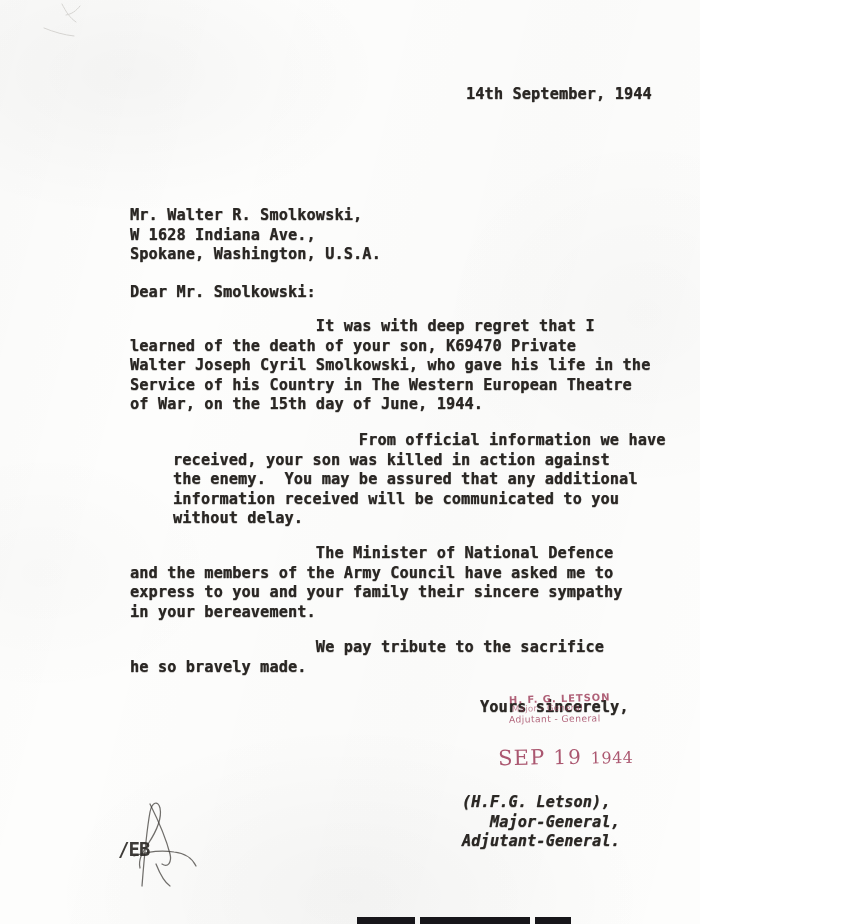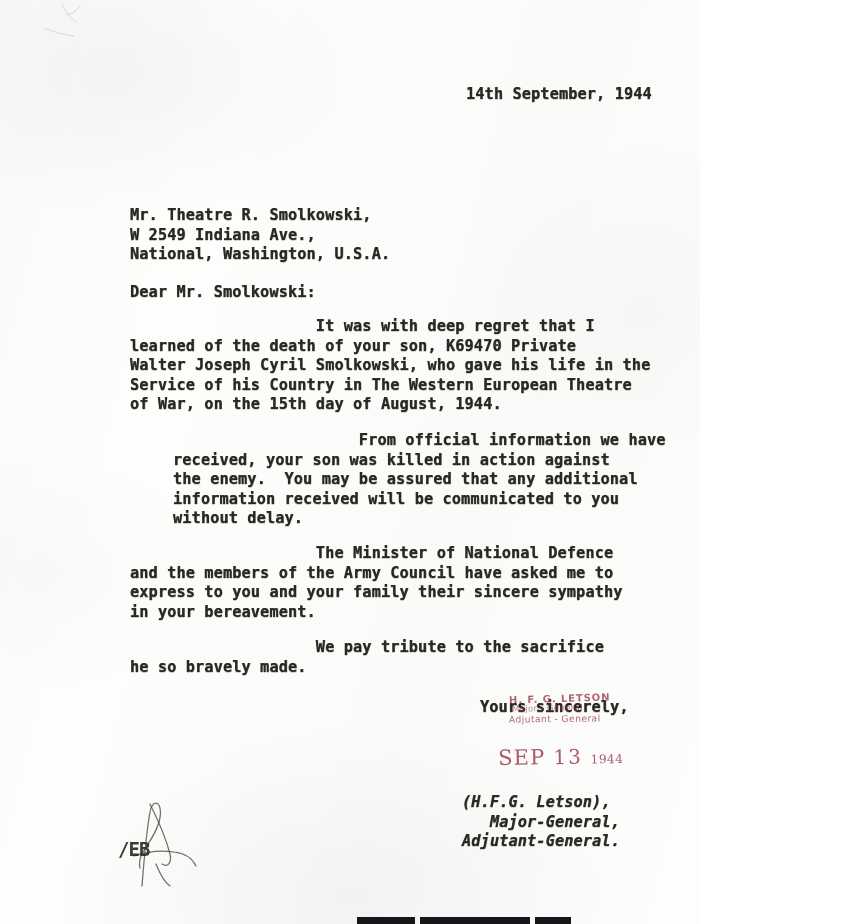--- a/index.html
+++ b/index.html
@@ -102,21 +102,21 @@
     letter-spacing: 1.2px;
     font-family: "DejaVu Serif", "Liberation Serif", serif;
     transform: rotate(-1deg);
     opacity: 0.85;
   }
   #stamp-date .d-day {
     font-size: 20px;
     letter-spacing: 2px;
   }
   #stamp-date .d-year {
-    font-size: 12px;
+    font-size: 16px;
     letter-spacing: 0.5px;
   }
 
   
   #hand-initials {
     position: absolute;
     left: 118px;
     top: 838px;
     color: #2e2b28;
     font-family: "DejaVu Sans Mono", "Liberation Mono", monospace;
@@ -185,31 +185,31 @@
   <div class="paper-grain"></div>
 
   <svg id="corner-marks" viewBox="0 0 110 62">
     <path d="M26 2 C30 10, 34 16, 40 20"></path>
     <path d="M44 4 C40 9, 36 12, 30 13"></path>
     <path d="M8 26 C18 30, 28 33, 38 34"></path>
   </svg>
 
   <div class="tw" id="date-line">14th September, 1944</div>
 
-  <div class="tw" id="address-block"><span>Mr. Theatre R. Smolkowski,</span>
-<span>W 2549 Indiana Ave.,</span>
-<span>National, Washington, U.S.A.</span></div>
+  <div class="tw" id="address-block"><span>Mr. Walter R. Smolkowski,</span>
+<span>W 1628 Indiana Ave.,</span>
+<span>Spokane, Washington, U.S.A.</span></div>
 
   <div class="tw" id="salutation">Dear Mr. Smolkowski:</div>
 
   <div class="tw para" id="para-1">                    It was with deep regret that I
 learned of the death of your son, K69470 Private
 Walter Joseph Cyril Smolkowski, who gave his life in the
 Service of his Country in The Western European Theatre
-of War, on the 15th day of August, 1944.</div>
+of War, on the 15th day of June, 1944.</div>
 
   <div class="tw para" id="para-2">                    From official information we have
 received, your son was killed in action against
 the enemy.  You may be assured that any additional
 information received will be communicated to you
 without delay.</div>
 
   <div class="tw para" id="para-3">                    The Minister of National Defence
 and the members of the Army Council have asked me to
 express to you and your family their sincere sympathy
@@ -217,21 +217,21 @@
 
   <div class="tw para" id="para-4">                    We pay tribute to the sacrifice
 he so bravely made.</div>
 
   <div class="tw" id="closing">Yours sincerely,</div>
 
   <div class="stamp" id="stamp-name">H. F. G. LETSON</div>
   <div class="stamp" id="stamp-rank">Major - General</div>
   <div class="stamp" id="stamp-title">Adjutant - General</div>
 
-  <div class="stamp" id="stamp-date"><span class="d-month">SEP</span> <span class="d-day">13</span> <span class="d-year">1944</span></div>
+  <div class="stamp" id="stamp-date"><span class="d-month">SEP</span> <span class="d-day">19</span> <span class="d-year">1944</span></div>
 
   <div class="tw" id="signature-block">(H.F.G. Letson),
    Major-General,
 Adjutant-General.</div>
 
   <svg id="ink-flourish" viewBox="0 0 96 92">
     <path d="M30 88 C32 62, 34 36, 38 14 C40 4, 46 2, 48 10 C50 20, 44 34, 36 46 C30 55, 26 62, 28 70"></path>
     <path d="M38 6 C46 22, 54 40, 58 56 C60 64, 56 70, 50 66"></path>
     <path d="M22 58 C34 54, 48 52, 62 54 C72 55, 80 60, 84 68"></path>
     <path d="M44 66 C48 76, 52 84, 58 88"></path>

